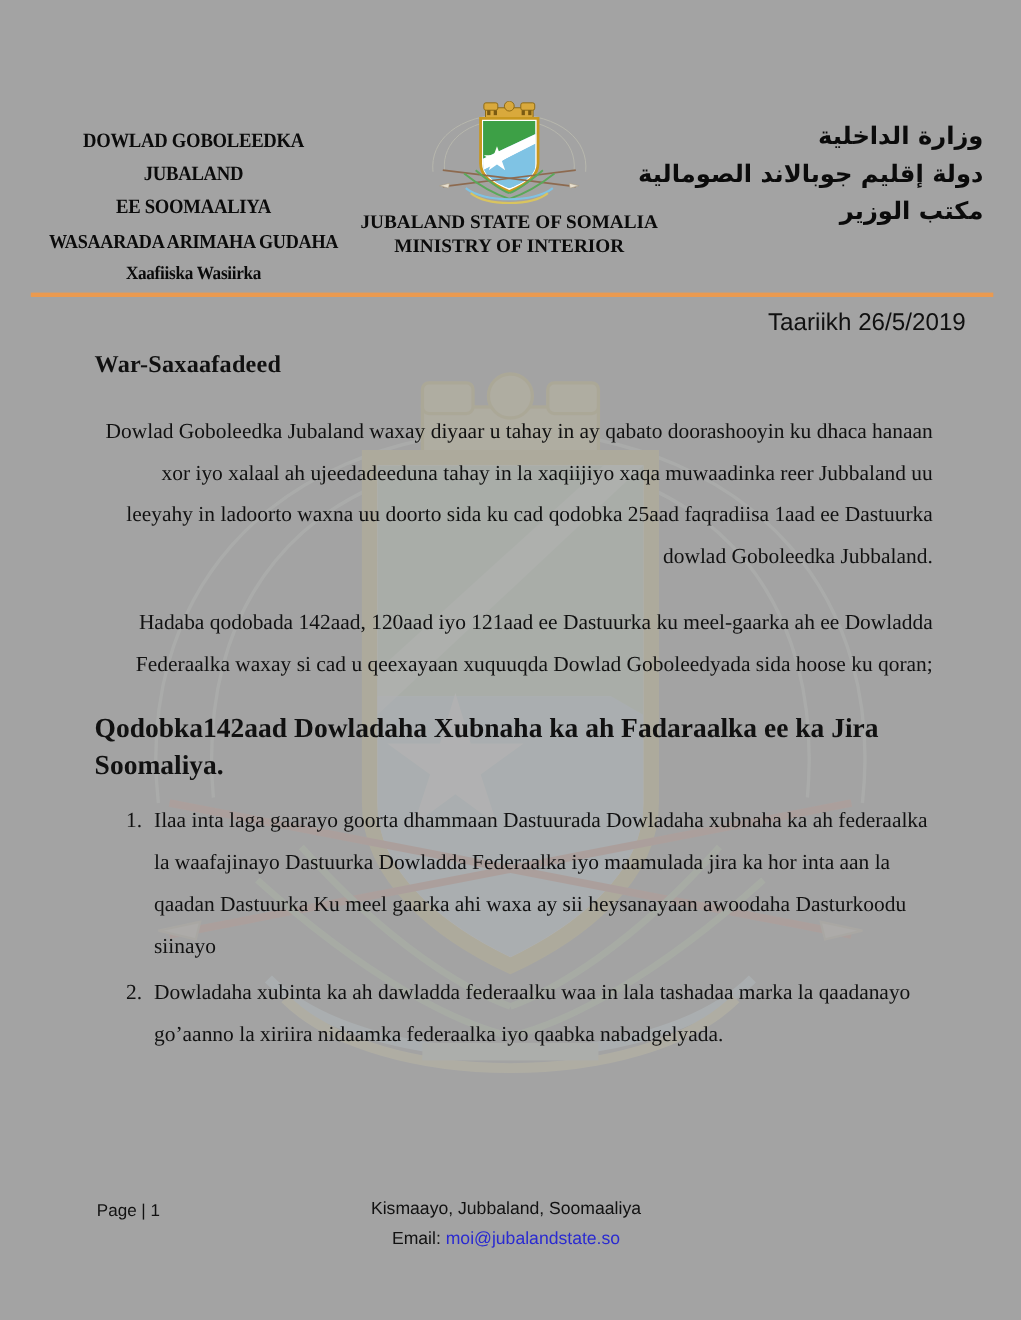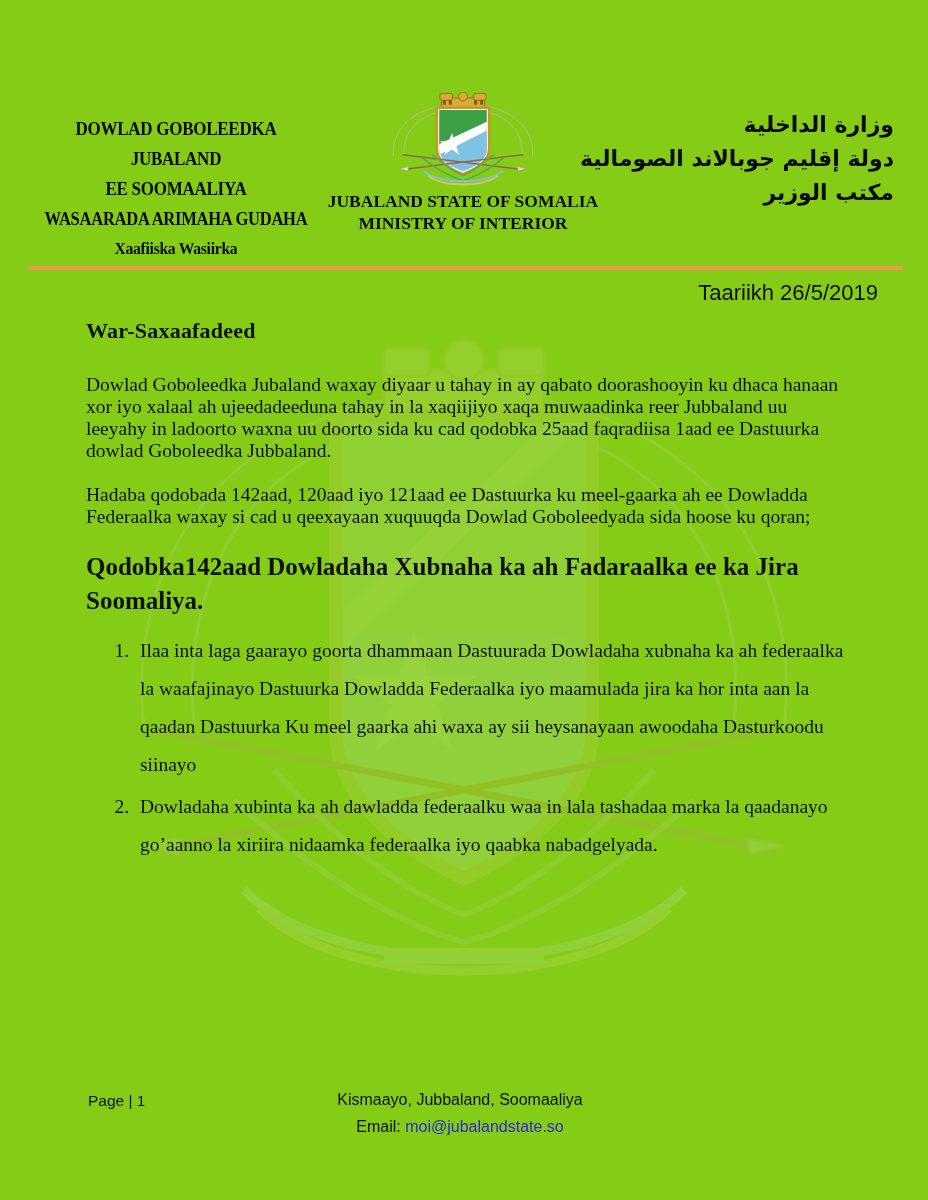--- a/index.html
+++ b/index.html
@@ -14,21 +14,21 @@
     position: relative;
     overflow: hidden;
     font-family: "Liberation Serif", "DejaVu Serif", serif;
     color: #111111;
   }
 
   .page {
     position: relative;
     width: 928px;
     height: 1200px;
-    background: #84cc16;
+    background: #a3a3a3;
     overflow: hidden;
   }
 
   
   .watermark {
     position: absolute;
     left: 50%;
     top: 330px;
     transform: translateX(-50%);
     width: 760px;
@@ -138,23 +138,23 @@
 
   .doc-title {
     font-size: 22px;
     font-weight: bold;
     margin: 0 0 30px 0;
     letter-spacing: 0.2px;
   }
 
   .para {
     font-size: 19.5px;
-    line-height: 22px;
+    line-height: 38px;
     margin: 0 0 22px 0;
-    text-align: left;
+    text-align: right;
   }
 
   .section-head {
     font-size: 25px;
     font-weight: bold;
     line-height: 34px;
     margin: 6px 0 14px 0;
   }
 
   ol.clauses {

